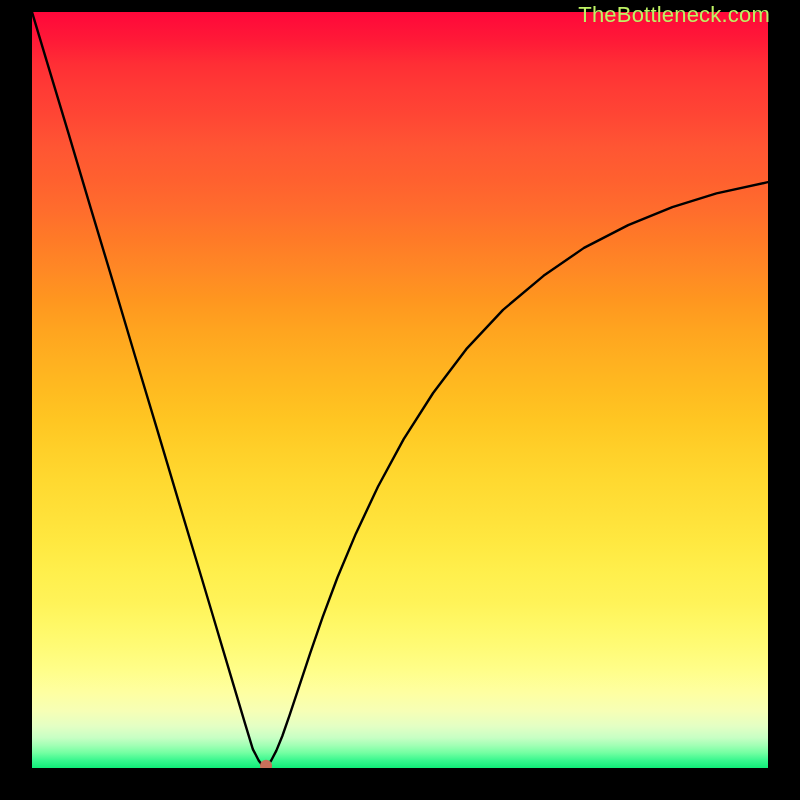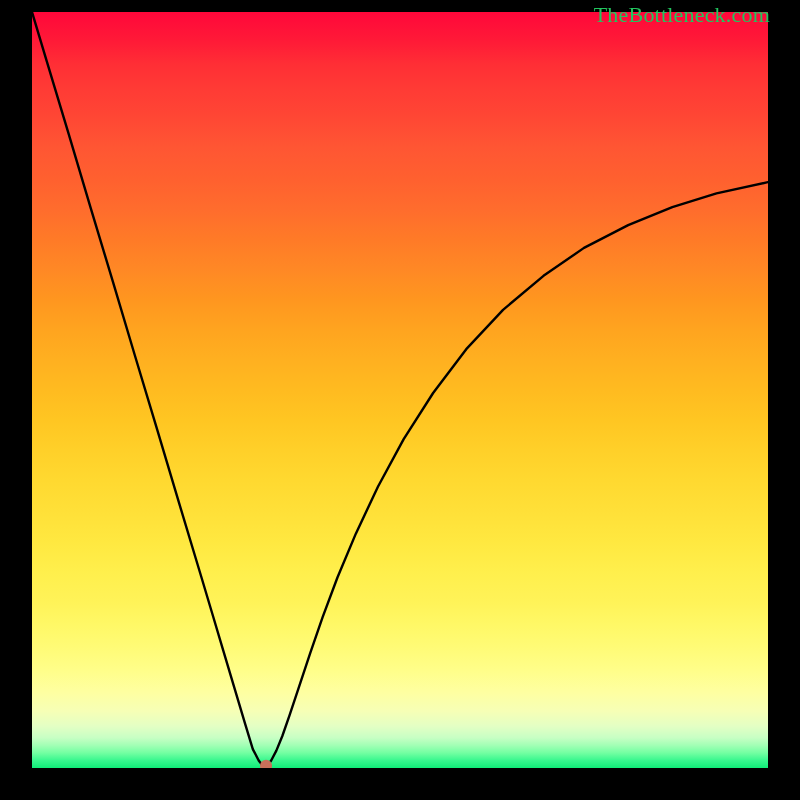--- a/index.html
+++ b/index.html
@@ -79,22 +79,22 @@
     stroke-linecap: round;
   }
   .marker {
     fill: #c8705a;
     stroke: none;
   }
   .watermark {
     position: absolute;
     top: 2px;
     right: 30px;
-    color: #22c55e;
-    font-family: Liberation Serif, serif;
+    color: #bef264;
+    font-family: Liberation Sans, sans-serif;
     font-size: 22px;
     letter-spacing: 0.2px;
     z-index: 5;
   }
 </style>
 </head>
 <body>
 
 <div class="frame">
   <div class="plot-area">

